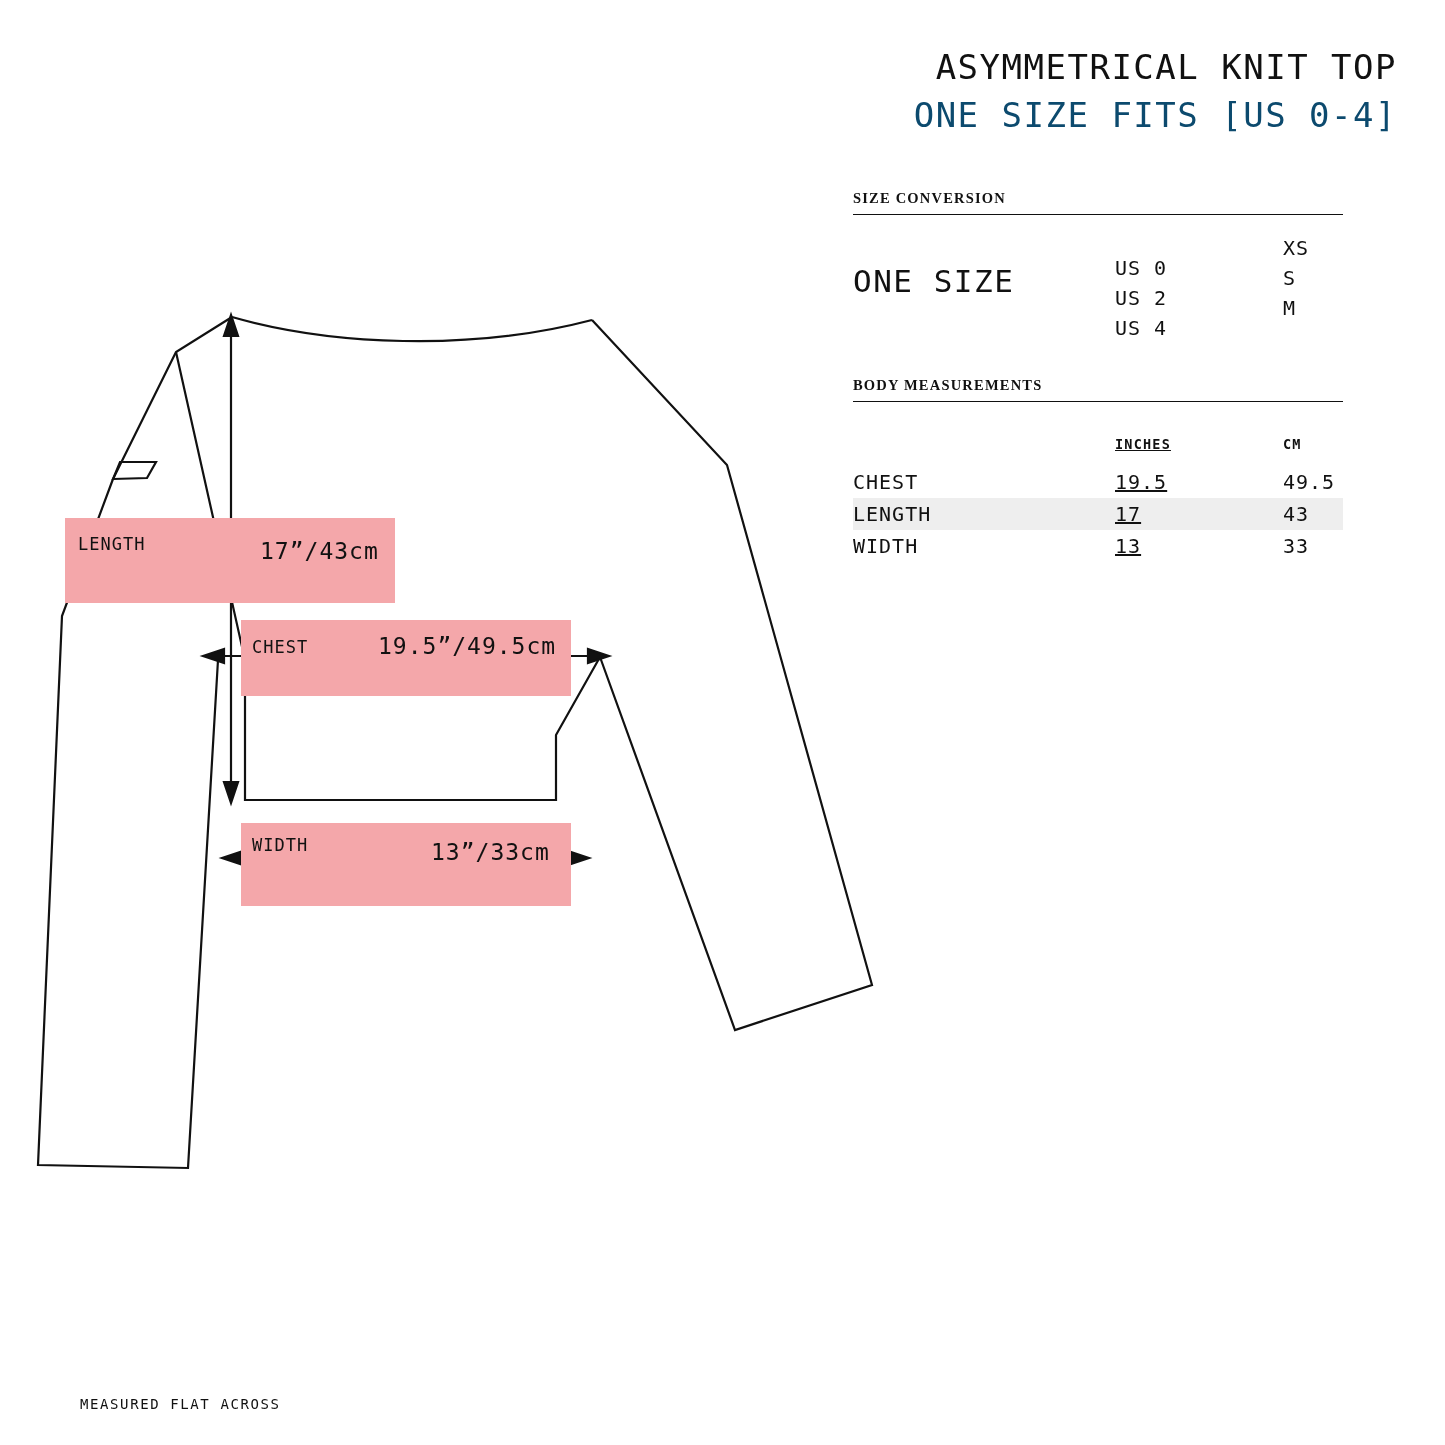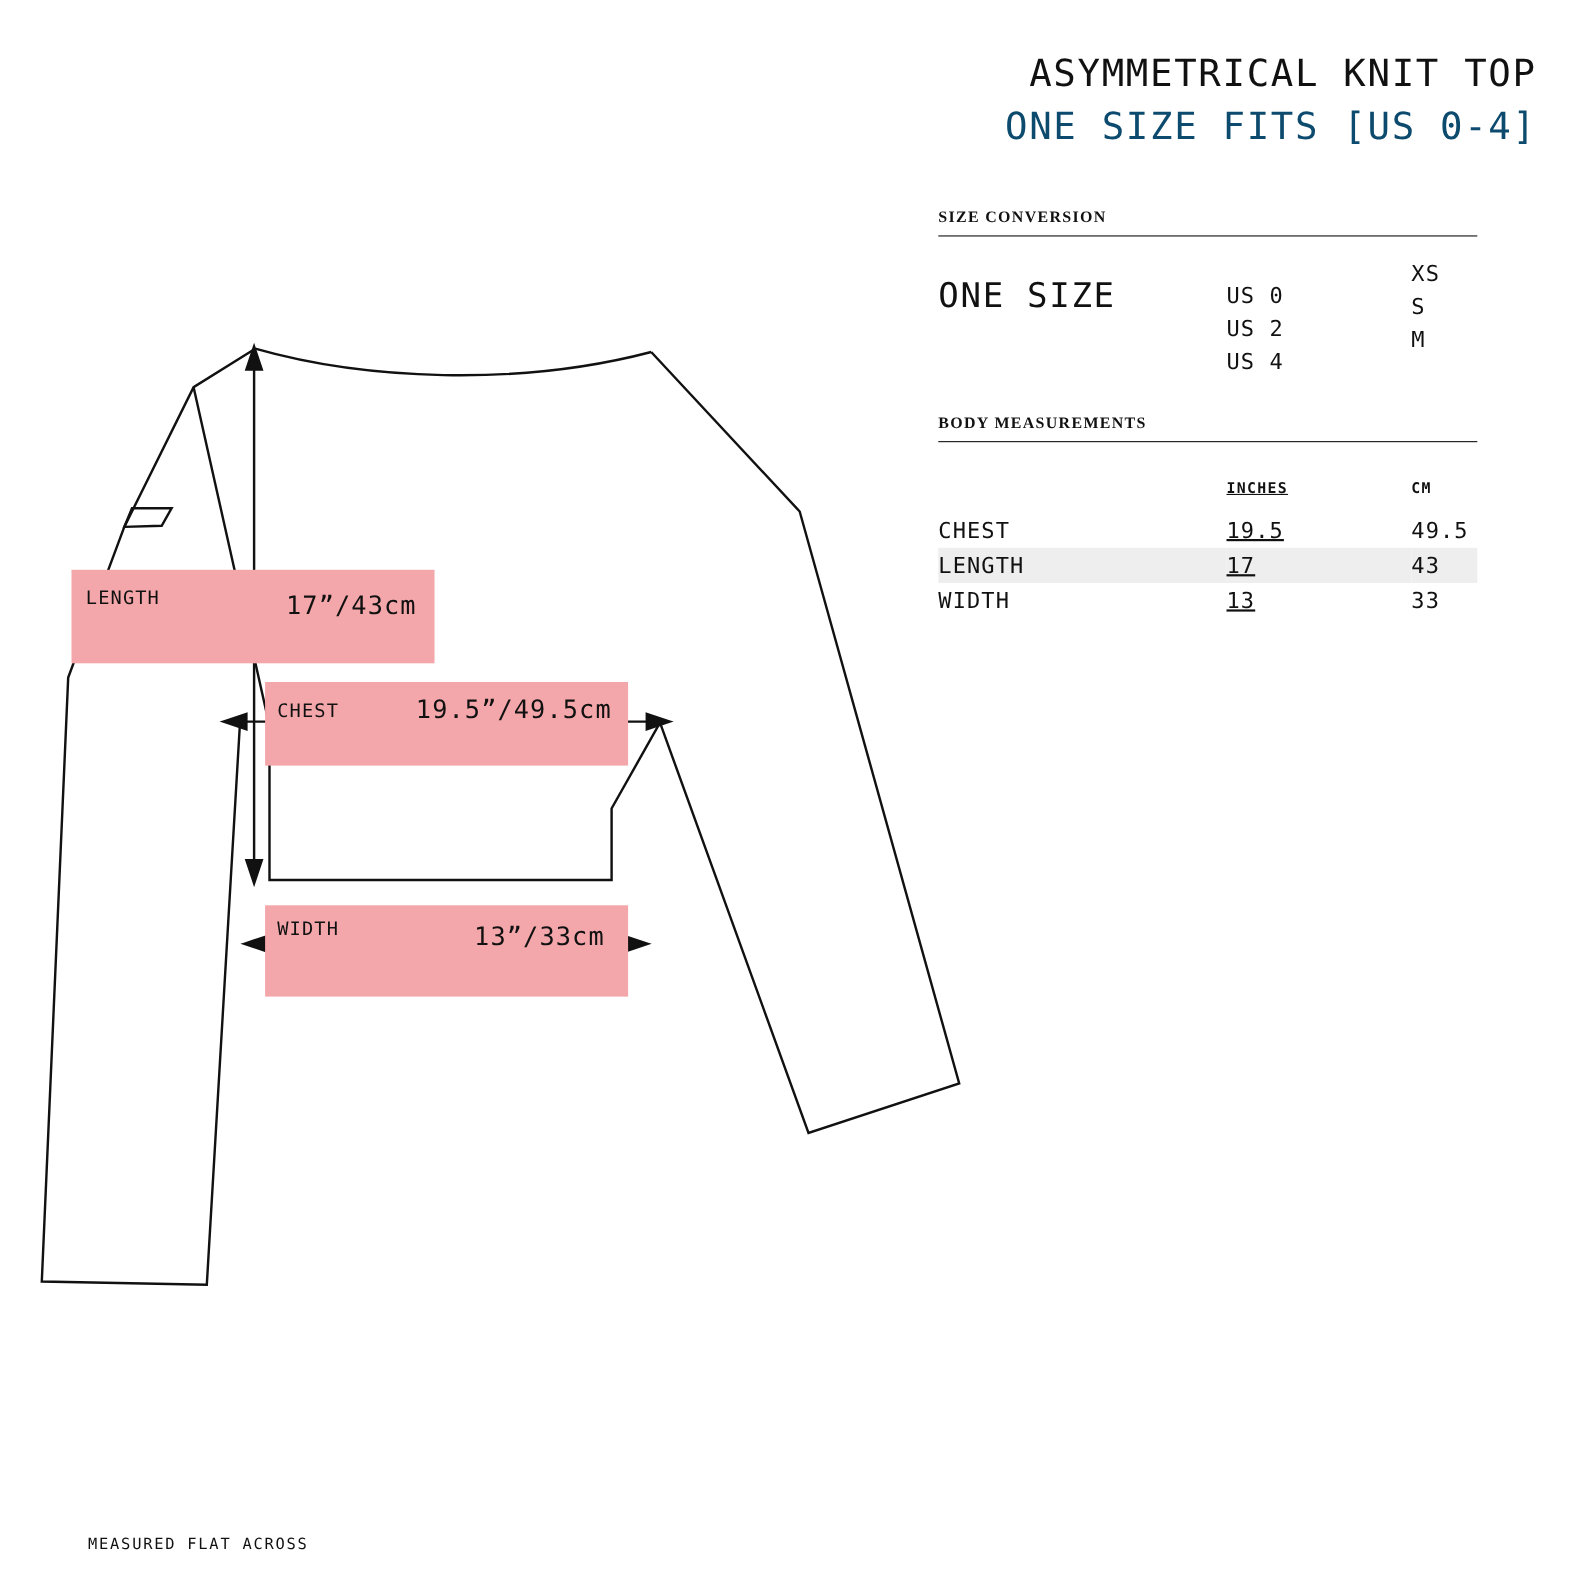--- a/index.html
+++ b/index.html
@@ -59,21 +59,21 @@
   #body-measurements-panel { top: 377px; }
 
   .conv-body {
     position: relative;
     height: 100px;
     margin-top: 18px;
   }
   .conv-label {
     position: absolute;
     left: 0;
-    top: 18px;
+    top: 30px;
     font-size: 31px;
     letter-spacing: 1.5px;
   }
   .conv-col-us {
     position: absolute;
     left: 262px;
     top: 0;
     font-size: 20px;
     line-height: 30px;
     letter-spacing: 1px;

